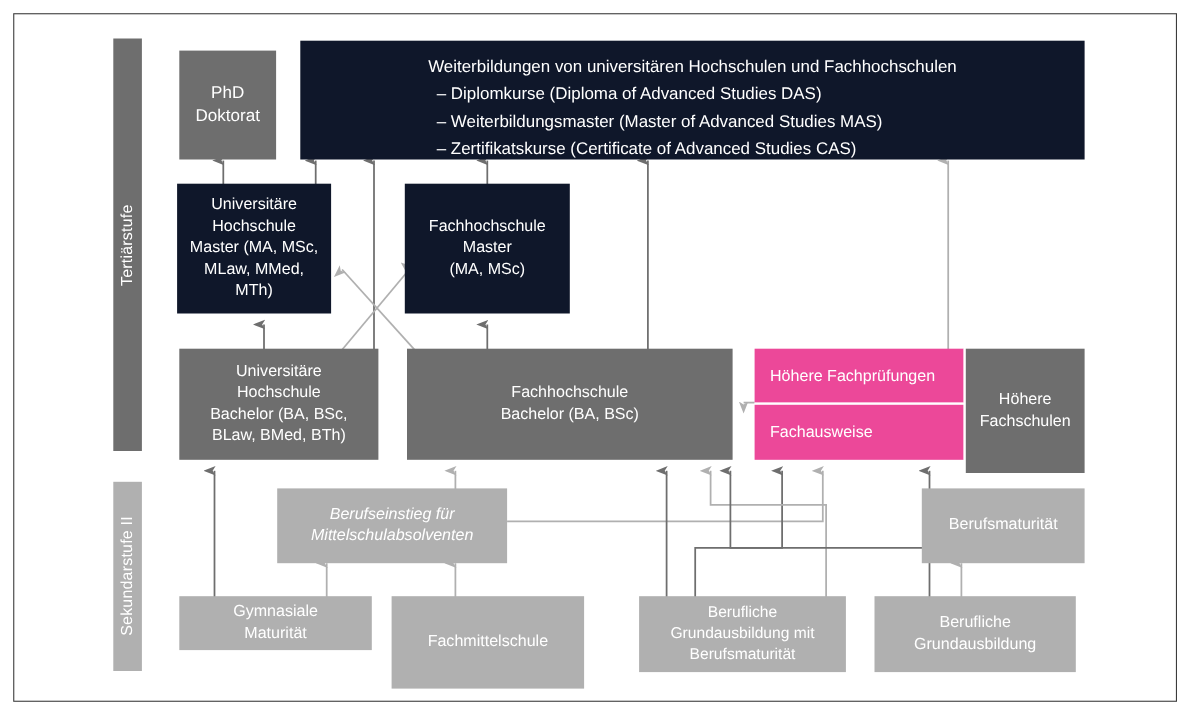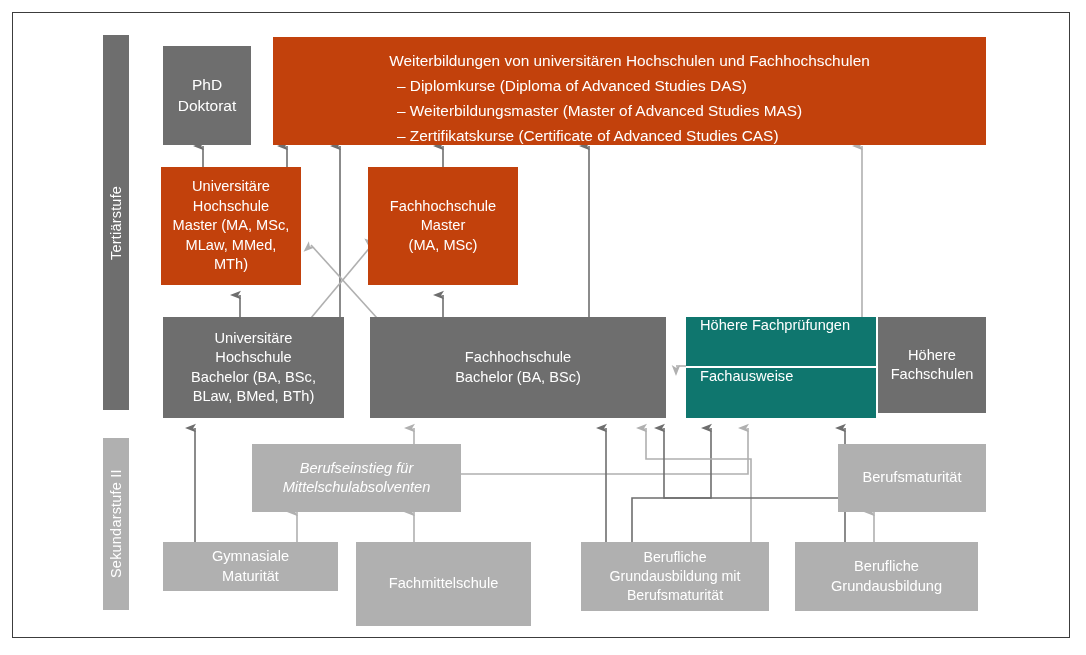--- a/index.html
+++ b/index.html
@@ -41,21 +41,21 @@
     align-items: center;
     justify-content: center;
     text-align: center;
     color: #ffffff;
     line-height: 1.33;
     padding: 2px 6px;
   }
   .node span { display: block; }
   .dark   { background: #6e6e6e; }
   .light  { background: #b0b0b0; }
-  .orange { background: #c2410c; }
+  .orange { background: #0f172a; }
 
   .stage-label {
     position: absolute;
     box-sizing: border-box;
     display: flex;
     align-items: center;
     justify-content: center;
     color: #ffffff;
     font-size: 14.5px;
     letter-spacing: .2px;
@@ -75,24 +75,24 @@
   }
   .banner-title { text-align: center; }
   .banner-list {
     text-align: left;
     padding-left: 118px;
   }
   .split-top, .split-bottom {
     position: absolute;
     box-sizing: border-box;
     display: flex;
-    align-items: flex-start;
+    align-items: center;
     padding-left: 14px;
     color: #fff;
-    background: #0f766e;
+    background: #ec4899;
     font-size: 14.6px;
   }
 </style>
 </head>
 <body>
 
 <div id="root">
 
   <div id="frame"></div>
 
@@ -216,21 +216,21 @@
   </div>
 
   <div style="position:absolute; left:686px; top:366px; width:190px; height:2px; background:#ffffff;"></div>
 
   <div class="split-bottom" style="left:686px; top:368px; width:190px; height:50px;">
     <span>Fachausweise</span>
   </div>
 
   <div style="position:absolute; left:876px; top:317px; width:2px; height:101px; background:#ffffff;"></div>
 
-  <div class="node dark fs-15" style="left:878px; top:317px; width:108px; height:96px;">
+  <div class="node dark fs-15" style="left:878px; top:317px; width:108px; height:113px;">
     <div>
       <span>Höhere</span>
       <span>Fachschulen</span>
     </div>
   </div>
 
   <div class="node light fs-15" style="left:252px; top:444px; width:209px; height:68px;font-style:italic;">
     <div>
       <span>Berufseinstieg für</span>
       <span>Mittelschulabsolventen</span>

